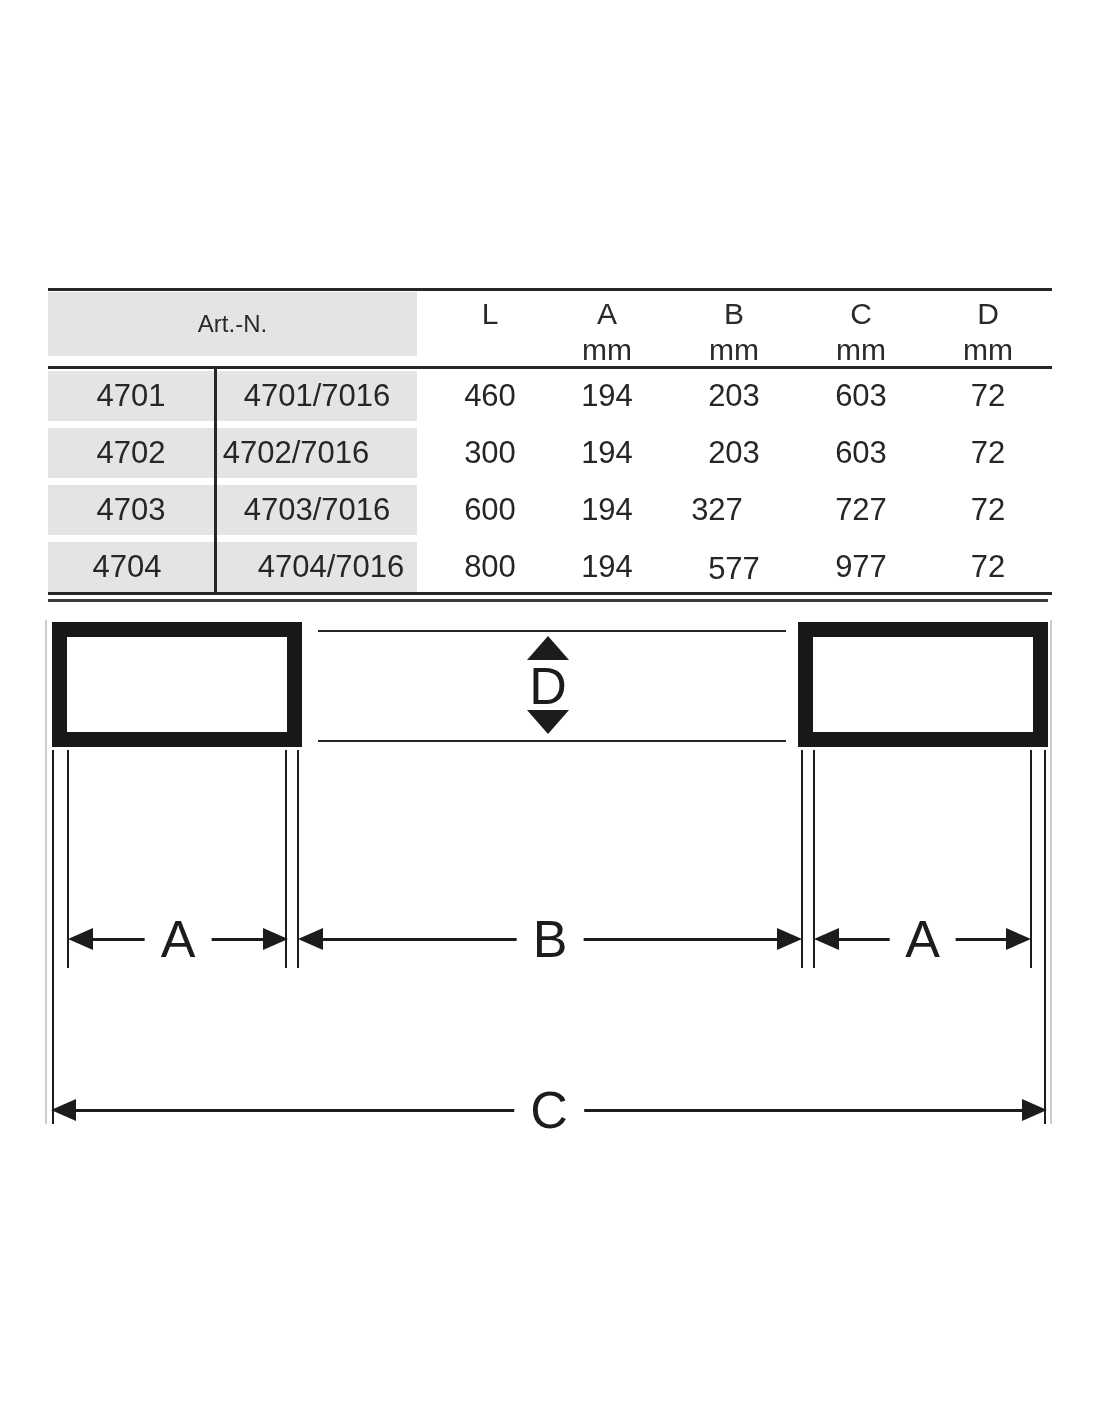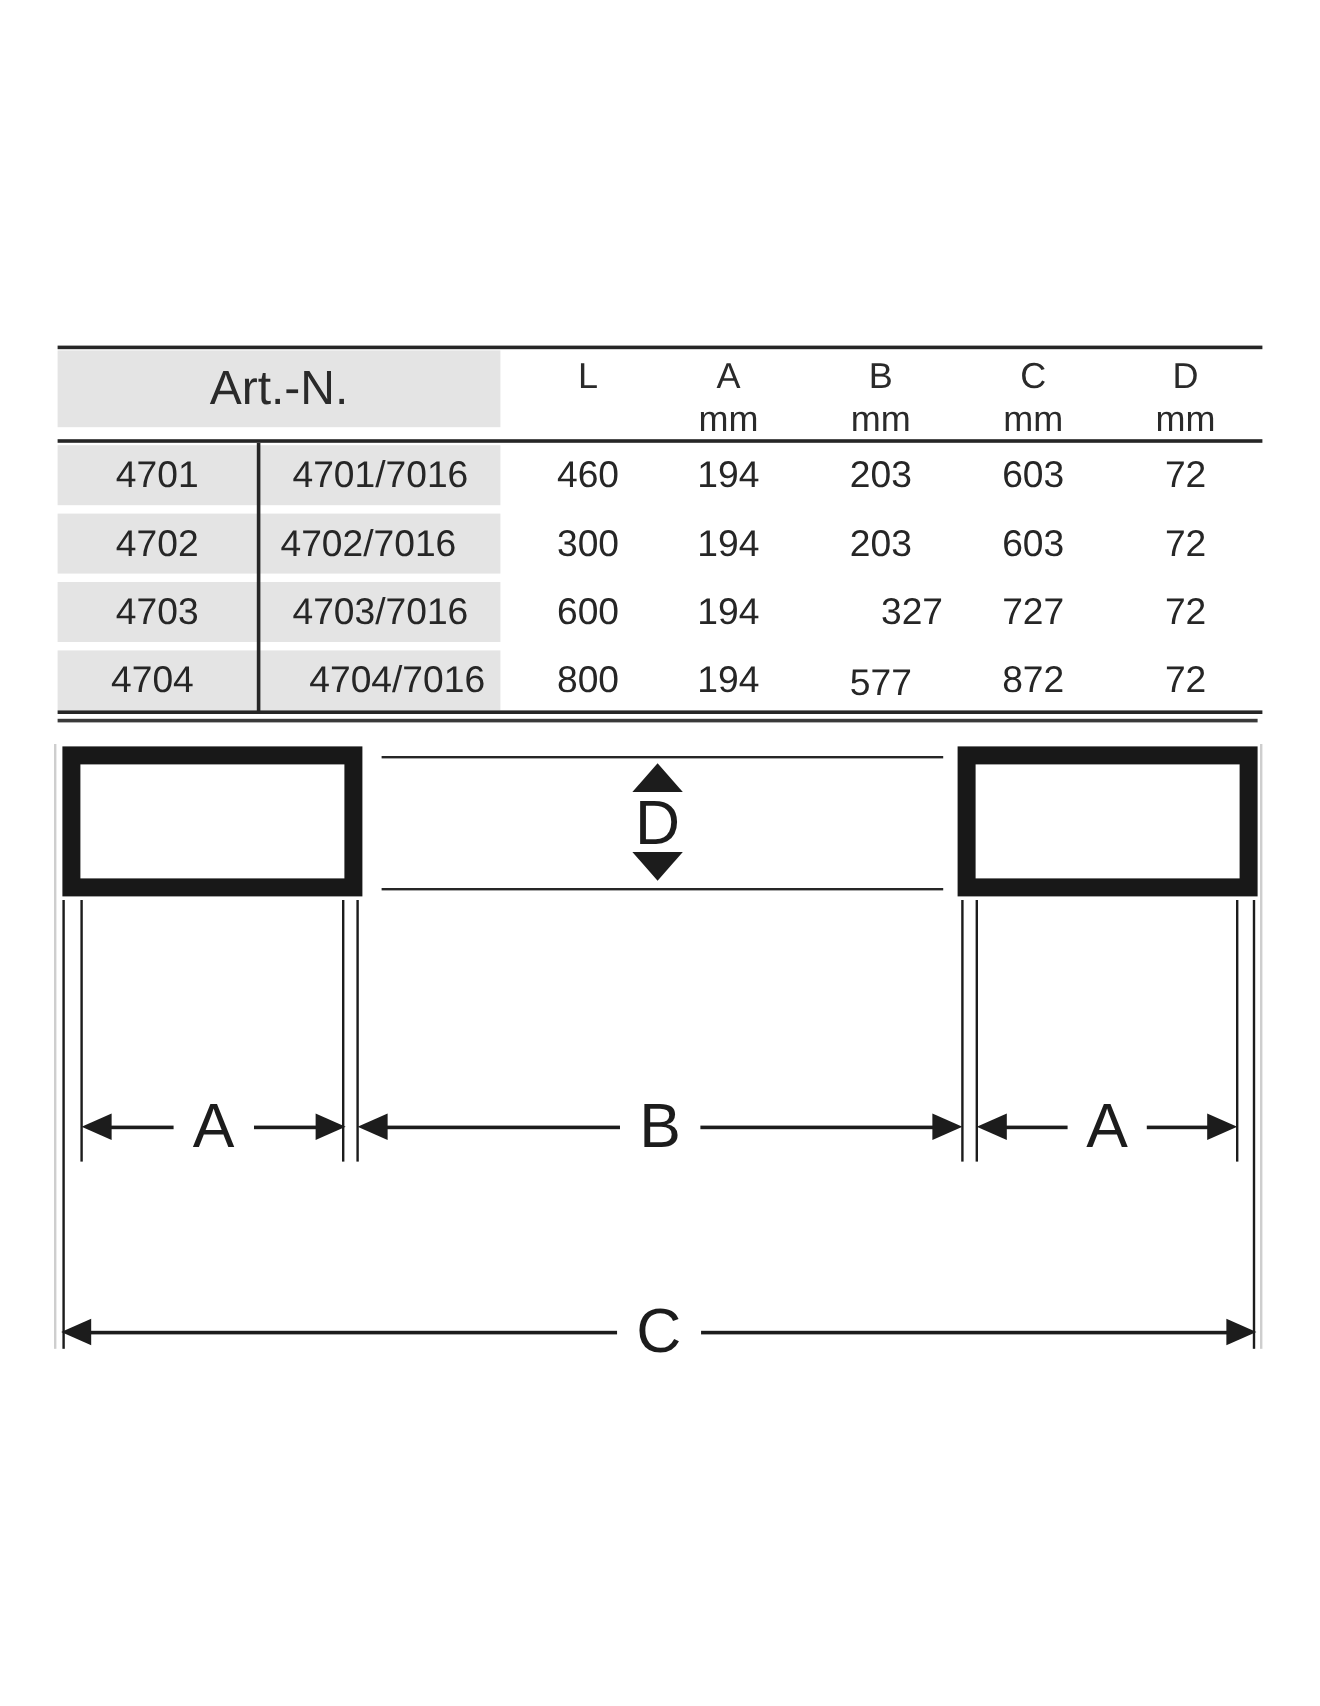--- a/index.html
+++ b/index.html
@@ -9,21 +9,21 @@
   }
   .hline{position:absolute;background:#262626;}
   .vline{position:absolute;background:#1c1c1c;width:2px;}
   .vline-faint{position:absolute;background:#cecece;width:2px;}
 
   
   .gray-cell{position:absolute;background:#e4e4e4;}
   .art-header-text{
     position:absolute;left:48px;top:292px;width:369px;height:64px;
     display:flex;align-items:center;justify-content:center;
-    font-size:40px;color:#2a2a2a;
+    font-size:24px;color:#2a2a2a;
   }
   .colhead{
     position:absolute;top:296px;width:130px;text-align:center;
     font-size:30px;line-height:36px;color:#2a2a2a;
   }
   .cell{
     position:absolute;height:50px;line-height:50px;text-align:center;
     font-size:31px;color:#262626;
   }
 
@@ -92,45 +92,45 @@
     <div class="cell" style="left:217px;top:371px;width:200px">4701/7016</div>
     <div class="cell" style="left:425px;top:371px;width:130px">460</div>
     <div class="cell" style="left:542px;top:371px;width:130px">194</div>
     <div class="cell" style="left:669px;top:371px;width:130px">203</div>
     <div class="cell" style="left:796px;top:371px;width:130px">603</div>
     <div class="cell" style="left:923px;top:371px;width:130px">72</div>
   </div>
 
   <div>
     <div class="cell" style="left:48px;top:428px;width:166px">4702</div>
-    <div class="cell" style="left:215px;top:428px;width:184px">4702/7016</div>
+    <div class="cell" style="left:204px;top:428px;width:184px">4702/7016</div>
     <div class="cell" style="left:425px;top:428px;width:130px">300</div>
     <div class="cell" style="left:542px;top:428px;width:130px">194</div>
     <div class="cell" style="left:669px;top:428px;width:130px">203</div>
     <div class="cell" style="left:796px;top:428px;width:130px">603</div>
     <div class="cell" style="left:923px;top:428px;width:130px">72</div>
   </div>
 
   <div>
     <div class="cell" style="left:48px;top:485px;width:166px">4703</div>
     <div class="cell" style="left:217px;top:485px;width:200px">4703/7016</div>
     <div class="cell" style="left:425px;top:485px;width:130px">600</div>
     <div class="cell" style="left:542px;top:485px;width:130px">194</div>
-    <div class="cell" style="left:695px;top:485px;width:130px">327</div>
+    <div class="cell" style="left:652px;top:485px;width:130px">327</div>
     <div class="cell" style="left:796px;top:485px;width:130px">727</div>
     <div class="cell" style="left:923px;top:485px;width:130px">72</div>
   </div>
 
   <div>
     <div class="cell" style="left:48px;top:542px;width:158px">4704</div>
     <div class="cell" style="left:231px;top:542px;width:200px">4704/7016</div>
     <div class="cell" style="left:425px;top:542px;width:130px">800</div>
     <div class="cell" style="left:542px;top:542px;width:130px">194</div>
     <div class="cell" style="left:669px;top:544px;width:130px">577</div>
-    <div class="cell" style="left:796px;top:542px;width:130px">872</div>
+    <div class="cell" style="left:796px;top:542px;width:130px">977</div>
     <div class="cell" style="left:923px;top:542px;width:130px">72</div>
   </div>
 
   <div class="hline" style="left:48px;top:592px;width:1004px;height:3px"></div>
 
   <div class="hline" style="left:48px;top:599px;width:1000px;height:3px;background:#3a3a3a"></div>
 
   <div class="vline-faint" style="left:45px;top:620px;height:504px"></div>
   <div class="vline-faint" style="left:1050px;top:620px;height:504px"></div>
 

